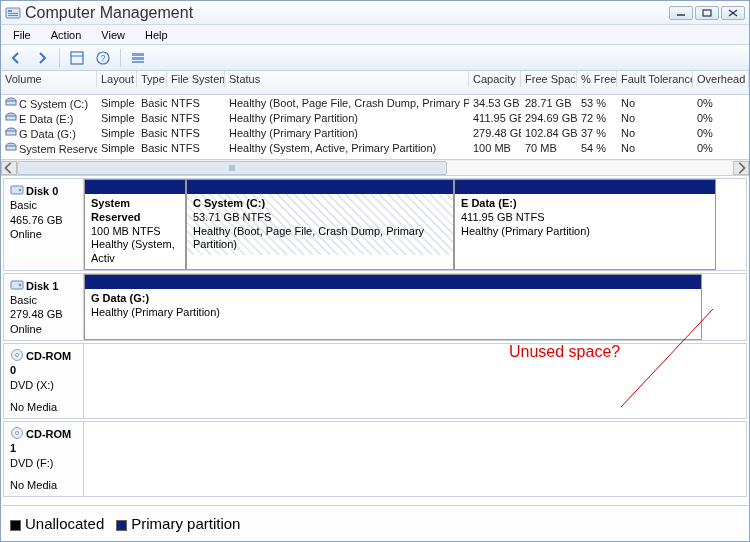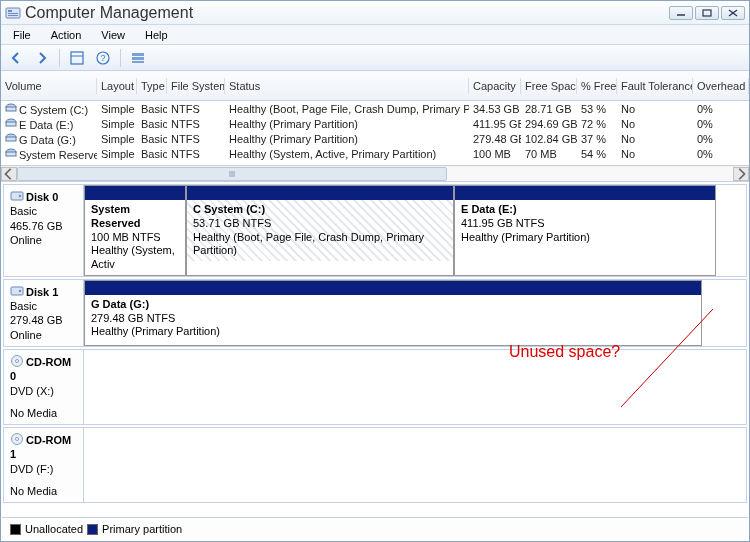--- a/index.html
+++ b/index.html
@@ -60,22 +60,22 @@
     border-radius: 2px;
   }
   .tbtn svg { width: 16px; height: 16px; }
   .tsep { width:1px; height:18px; background:#c4d2e4; margin:0 2px;}
   
   .vol-list { border-bottom: 1px solid #c4d2e4; }
   .vol-head {
     display: flex;
     background: linear-gradient(#fbfcfe,#eef2f8);
     border-bottom: 1px solid #c4d2e4;
-    height: 30px;
-    align-items: center;
+    height: 24px;
+    align-items: flex-start;
   }
   .vol-head .col {
     border-right: 1px solid #d7dde6;
     padding: 2px 4px;
     font-size: 11px;
     color: #333;
     overflow: hidden;
     white-space: nowrap;
   }
   .vol-row { display: flex; height: 15px; align-items: center; }
@@ -140,28 +140,28 @@
   .annot {
     position: absolute;
     color: #e00000;
     font-size: 16px;
     font-weight: normal;
   }
   
   .legend {
     position:absolute;
     bottom:1px; left:1px; right:1px;
-    height:23px;
+    height:35px;
     border-top:1px solid #c4d2e4;
     background:#fdfdfe;
     display:flex;
     align-items:center;
     padding:0 8px;
-    gap:4px;
-    font-size:11px;
+    gap:12px;
+    font-size:15px;
   }
   .swatch{width:11px;height:11px;display:inline-block;border:1px solid #666;margin-right:4px;vertical-align:-2px;}
   .sw-black{background:#000;}
   .sw-blue{background:#0b1f7c;}
   .main-area{position:relative;height:calc(100% - 24px - 20px - 26px);}
 </style>
 </head>
 <body>
 
 <div class="titlebar">
@@ -372,21 +372,20 @@
       <div class="disk-block">
         <div class="disk-label"><span class="d-icon"><svg viewBox="0 0 14 14" width="14" height="14">
               <rect x="1" y="3" width="12" height="8" rx="1" fill="#d8e4f0" stroke="#6a8abf"></rect>
               <circle cx="10" cy="7" r="1.2" fill="#6a8abf"></circle>
             </svg></span><b>Disk 1</b><br><span>Basic</span><br><span>279.48 GB</span><br><span>Online</span></div>
         <div class="disk-parts">
           <div class="part" style="width:618px">
             <div class="bar"></div>
             <div class="body">
               <div class="pname">G Data  (G:)</div>
-              <div>279.48 GB NTFS</div>
               <div>Healthy (Primary Partition)</div>
             </div>
           </div>
         </div>
       </div>
       <div class="disk-block cd-block">
         <div class="disk-label"><span class="d-icon"><svg viewBox="0 0 14 14" width="14" height="14">
               <circle cx="7" cy="7" r="5.5" fill="#e8eef5" stroke="#8aa0b8"></circle>
               <circle cx="7" cy="7" r="1.5" fill="#fff" stroke="#8aa0b8"></circle>
             </svg></span><b>CD-ROM 0</b><br><span>DVD (X:)</span><div class="nomedia">No Media</div></div>

